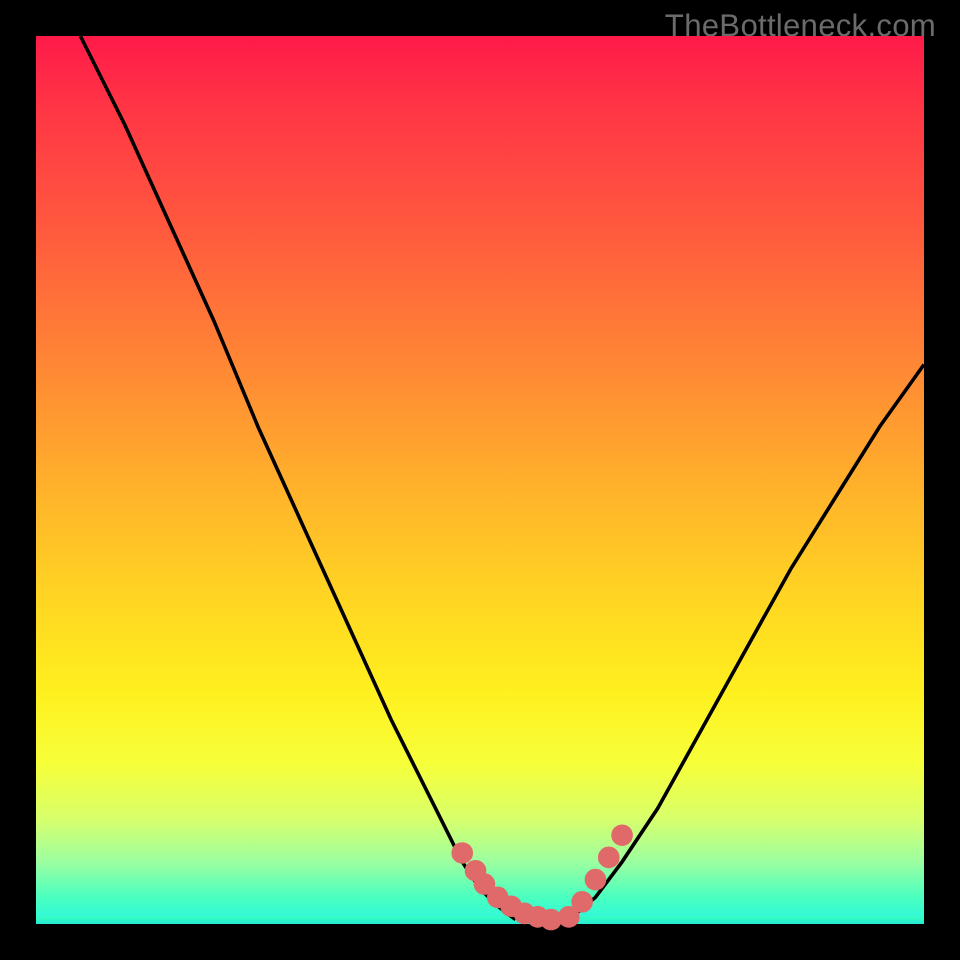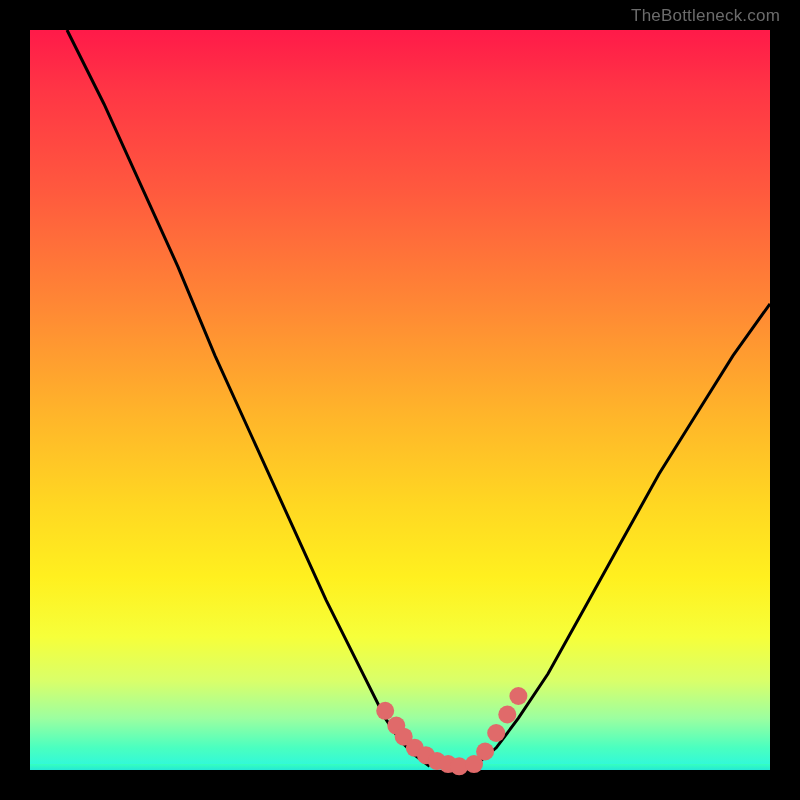--- a/index.html
+++ b/index.html
@@ -49,21 +49,21 @@
     bottom: 0;
     width: 100%;
     height: 6px;
     background: linear-gradient(to bottom, #36ffbf, #25e9d6);
   }
   .watermark {
     position: absolute;
     top: 6px;
     right: 20px;
     color: #6b6b6b;
-    font-size: 17px;
+    font-size: 26px;
     letter-spacing: 0.2px;
     font-weight: 400;
     user-select: none;
   }
   svg.curves {
     position: absolute;
     left: 0;
     top: 0;
     width: 740px;
     height: 740px;

